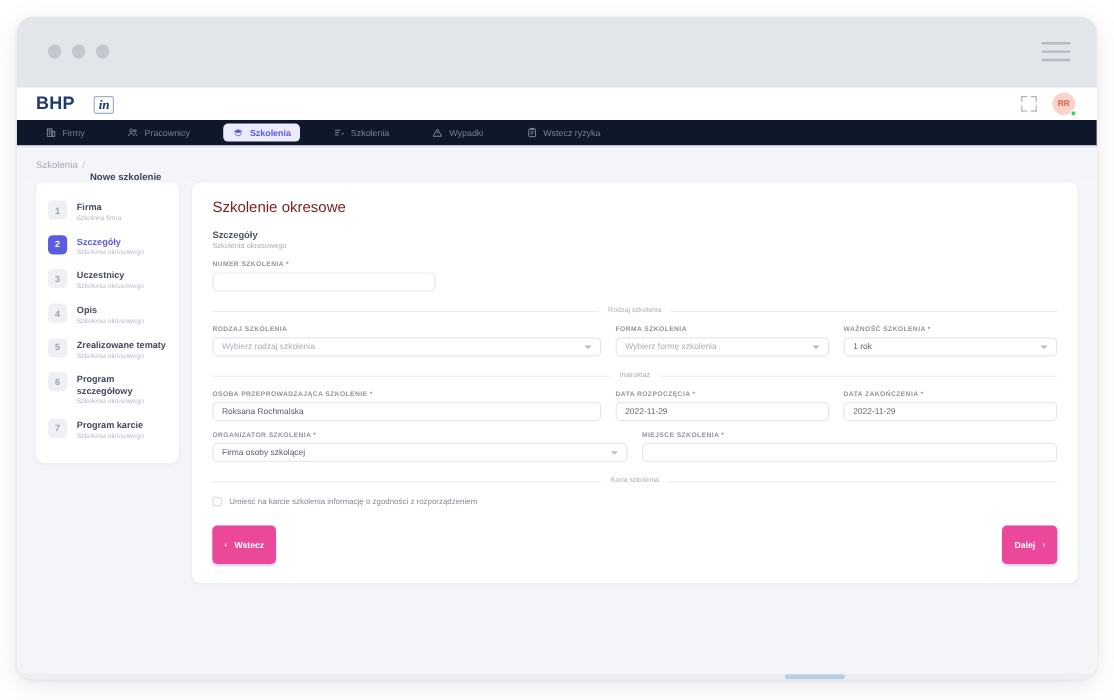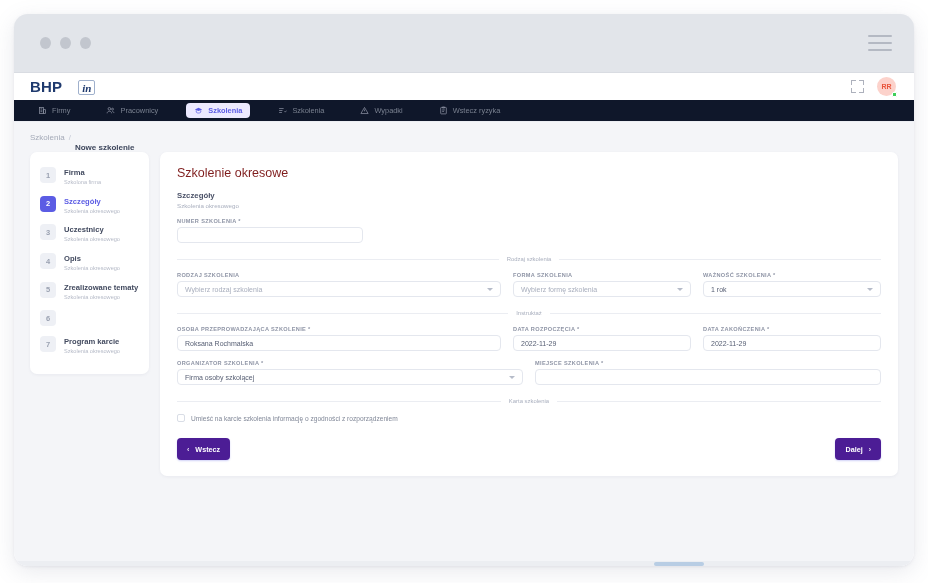--- a/index.html
+++ b/index.html
@@ -175,22 +175,22 @@
   .numero { width: 186px; margin-top: 9px; }
 
   .check-row { display: flex; align-items: center; gap: 6px; margin-top: 3px; }
   .checkbox {
     width: 8px; height: 8px; border: 1px solid #d9dde6; border-radius: 2px; background: #fff;
   }
   .check-lbl { font-size: 6.6px; color: #818898; }
 
   .btn-row { display: flex; justify-content: space-between; align-items: center; margin-top: 16px; }
   .btn {
-    background: #4c1d95; color: #fff; border-radius: 4px;
-    height: 22px; padding: 0 10px;
+    background: #ec4899; color: #fff; border-radius: 4px;
+    height: 32px; padding: 0 10px;
     display: inline-flex; align-items: center; gap: 6px;
     font-size: 7.2px; font-weight: 600;
     box-shadow: 0 1px 2px rgba(91,92,228,0.28);
   }
   .arr { font-size: 7px; opacity: .9; }
 
   .hscroll {
     position: absolute; bottom: 0; left: 0; right: 0; height: 5px;
     background: #eceef2;
   }
@@ -338,20 +338,24 @@
         </div>
         <div class="step">
           <div class="step-num">5</div>
           <div class="step-txt">
             <div class="step-title">Zrealizowane tematy</div>
             <div class="step-sub">Szkolenia okresowego</div>
           </div>
         </div>
         <div class="step">
           <div class="step-num">6</div>
+          <div class="step-txt">
+            <div class="step-title">Program szczegółowy</div>
+            <div class="step-sub">Szkolenia okresowego</div>
+          </div>
         </div>
         <div class="step">
           <div class="step-num">7</div>
           <div class="step-txt">
             <div class="step-title">Program karcie</div>
             <div class="step-sub">Szkolenia okresowego</div>
           </div>
         </div>
       </div>
 

